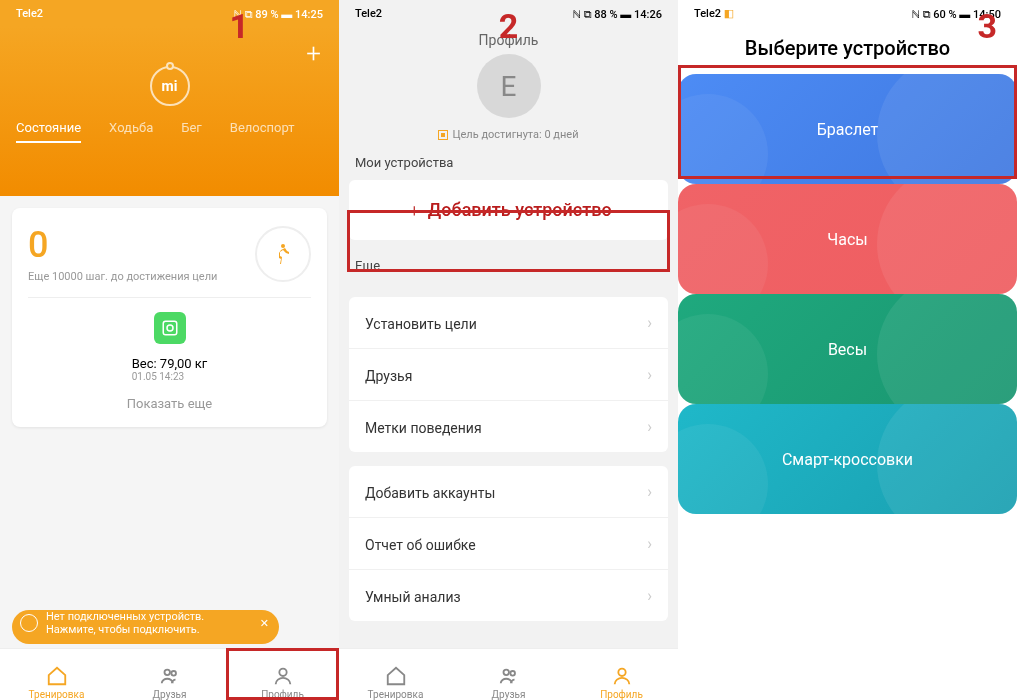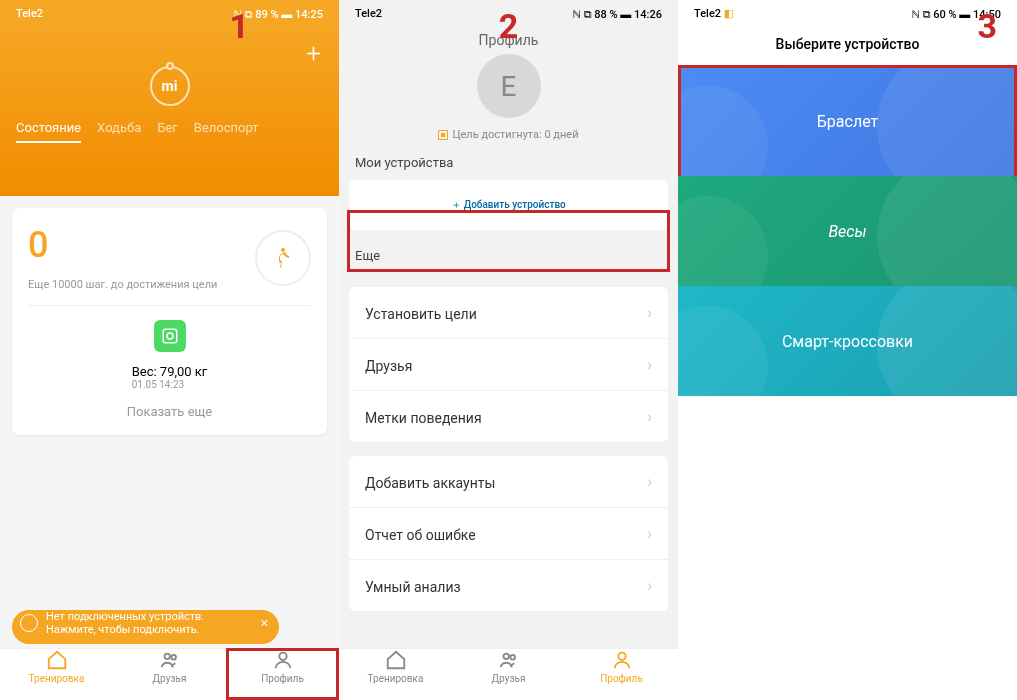--- a/index.html
+++ b/index.html
@@ -13,72 +13,72 @@
 
 .statusbar { height: 26px; display: flex; justify-content: space-between; align-items: center; padding: 8px 16px; font-size: 11px; font-weight: 500; }
 .statusbar .sb-right { display: flex; align-items: center; gap: 3px; }
 .phone1 .statusbar { color: #fff; background: #f5a623; }
 
 
 .p1-header { background: linear-gradient(180deg,#f5a623 0%,#f28c00 100%); color: #fff; height: 170px; padding: 12px 16px 0; position: relative; }
 .plus-icon { position: absolute; right: 18px; top: 12px; font-size: 26px; font-weight: 300; }
 .mi-logo { width: 40px; height: 40px; border: 2px solid rgba(255,255,255,.7); border-radius: 50%; display: flex; align-items: center; justify-content: center; margin: 28px auto 14px; font-size: 14px; font-weight: bold; position: relative; }
 .mi-logo::before { content:""; position:absolute; top:-6px; width:4px; height:4px; border:2px solid rgba(255,255,255,.7); border-radius:50%; background:#f5a623; }
-.tabs { display: flex; gap: 16px; font-size: 13px; }
+.tabs { display: flex; gap: 28px; font-size: 13px; }
 .tabs span { color: rgba(255,255,255,.7); padding-bottom: 6px; }
 .tabs span.active { color: #fff; border-bottom: 2px solid #fff; }
 
 .card { background: #fff; border-radius: 8px; margin: 12px 12px 0; padding: 16px; box-shadow: 0 1px 3px rgba(0,0,0,.08); }
 .card .row1 { display: flex; justify-content: space-between; align-items: center; }
 .big0 { color: #f5a623; font-size: 36px; font-weight: 500; }
 .walk-circle { width: 56px; height: 56px; border: 2px solid #eee; border-radius: 50%; display: flex; align-items: center; justify-content: center; color: #f5a623; font-size: 22px; }
-.steps-goal { color: #999; font-size: 11px; margin-top: 12px; }
+.steps-goal { color: #999; font-size: 11px; margin-top: 4px; }
 .divider { border: none; border-top: 1px solid #eee; margin: 14px 0; }
 .weight-row { display: flex; align-items: center; gap: 12px; flex-direction: column; }
 .weight-icon { width: 32px; height: 32px; background: #4cd964; border-radius: 6px; display: flex; align-items: center; justify-content: center; color:#fff; }
 .weight-label { font-size: 13px; }
 .weight-date { font-size: 10px; color: #999; }
 .show-more { text-align: center; color: #999; font-size: 13px; margin-top: 14px; }
 
 .toast { position: absolute; bottom: 56px; left: 12px; right: 60px; background: #f5a623; color: #fff; font-size: 11px; padding: 0 34px 8px 34px; border-radius: 18px; display: flex; align-items: center; }
 .toast .close-x { position: absolute; right: 10px; }
 .toast .tspk { position:absolute; left:8px; width:18px; height:18px; border:1.5px solid #fff; border-radius:50%; }
 
 .bottom-nav { position: absolute; bottom: 0; left: 0; right: 0; height: 52px; background: #fff; display: flex; border-top: 1px solid #eee; }
-.bn-item { flex: 1; display: flex; flex-direction: column; align-items: center; justify-content: flex-start; gap: 2px; font-size: 10px; color: #888; }
+.bn-item { flex: 1; display: flex; flex-direction: column; align-items: center; justify-content: flex-end; gap: 2px; font-size: 10px; color: #888; }
 .bn-item svg { width: 22px; height: 22px; stroke: #888; fill: none; stroke-width: 2; }
 .bn-item.active { color: #f5a623; }
 .bn-item.active svg { stroke: #f5a623; }
 
 .red-box { position: absolute; border: 3px solid #c62828; pointer-events: none; }
 .phone1 .red-box { bottom: 0; right: 0; width: 113px; height: 52px; }
 
 
 .phone2 { background: #f2f2f2; }
 .p2-top { text-align: center; padding-top: 6px; color:#666; font-size:14px; }
 .avatar { width: 64px; height: 64px; background: #d8d8d8; border-radius: 50%; margin: 6px auto 10px; display: flex; align-items: center; justify-content: center; font-size: 28px; color: #888; }
 .username { font-weight: 500; font-size: 15px; }
 .goal-text { font-size: 11px; color: #888; margin: 4px 5px 14px; display:flex; align-items:center; justify-content:center; gap:4px; }
 .goal-dot { width:10px; height:10px; border:1.5px solid #f5a623; display:inline-flex; align-items:center; justify-content:center; }
 .goal-dot::after { content:""; width:4px; height:4px; background:#f5a623; }
 .section-title { font-size: 13px; color: #444; padding: 0 16px 10px; }
-.add-device { background: #fff; margin: 0 10px; border-radius: 6px; padding: 18px; text-align: center; color: #0369a1; font-size: 10px; font-weight: 500; }
+.add-device { background: #fff; margin: 0 10px; border-radius: 6px; padding: 18px; text-align: center; color: #b91c1c; font-size: 18px; font-weight: 500; }
 .phone2 .red-box.add { top: 210px; left: 8px; right: 8px; height: 62px; }
 .list { background: #fff; margin: 14px 10px 0; border-radius: 6px; }
 .list-item { padding: 16px; display: flex; justify-content: space-between; align-items: flex-end; border-bottom: 1px solid #f0f0f0; font-size: 14px; color: #333; }
 .list-item:last-child { border-bottom: none; }
 .chev { color: #ccc; font-size: 16px; }
 
 
 .phone3 { background: #fff; }
-.p3-title { text-align: center; font-size: 14px; padding: 10px 0 14px; font-weight:500; }
-.device-tile { height: 110px; display: flex; align-items: center; justify-content: center; color: #fff; font-size: 16px; position: relative; overflow:hidden; }
+.p3-title { text-align: center; font-size: 20px; padding: 10px 0 14px; font-weight:500; }
+.device-tile { height: 110px; display: flex; align-items: center; justify-content: center; color: #fff; font-size: 16px; position: relative; overflow:hidden;border-radius:18px; }
 .t-bracelet { background: linear-gradient(135deg,#4d8cf5,#3f78e0); }
 .t-watch { background: linear-gradient(135deg,#f06367,#ef5d60); }
-.t-scale { background: linear-gradient(135deg,#1fa97e,#1a9670); font-style: italic; }
+.t-scale { background: linear-gradient(135deg,#1fa97e,#1a9670); }
 .t-shoes { background: linear-gradient(135deg,#1fb8c9,#1a9fb0); }
 .device-tile::before { content:""; position:absolute; right:-20px; top:-20px; width:160px; height:160px; background:rgba(255,255,255,.08); border-radius:50%; }
 .device-tile::after { content:""; position:absolute; left:-30px; bottom:-30px; width:120px; height:120px; background:rgba(255,255,255,.06); border-radius:50%; }
 .phone3 .red-box { top: 65px; left: 0; right: 0; height: 114px; }
 .cancel { text-align: center; padding: 24px 0; font-size: 14px; color: #333; }
 </style>
 </head>
 <body>
 
 <div class="phone phone1">
@@ -240,19 +240,22 @@
   <div class="step-num">3</div>
   <div class="statusbar">
     <span><span>Tele2</span> <span style="color:#f5a623">◧</span></span>
     <span class="sb-right">ℕ ⧉ 60 % ▬ 14:50</span>
   </div>
   <div class="p3-title">Выберите устройство</div>
   <div class="device-tile t-bracelet">
       <span>Браслет</span>
     </div>
   <div class="red-box"></div>
+  <div class="device-tile t-watch">
+      <span>Часы</span>
+    </div>
   <div class="device-tile t-scale">
       <span>Весы</span>
     </div>
   <div class="device-tile t-shoes">
       <span>Смарт-кроссовки</span>
     </div>
 </div>
 
 </body></html>

